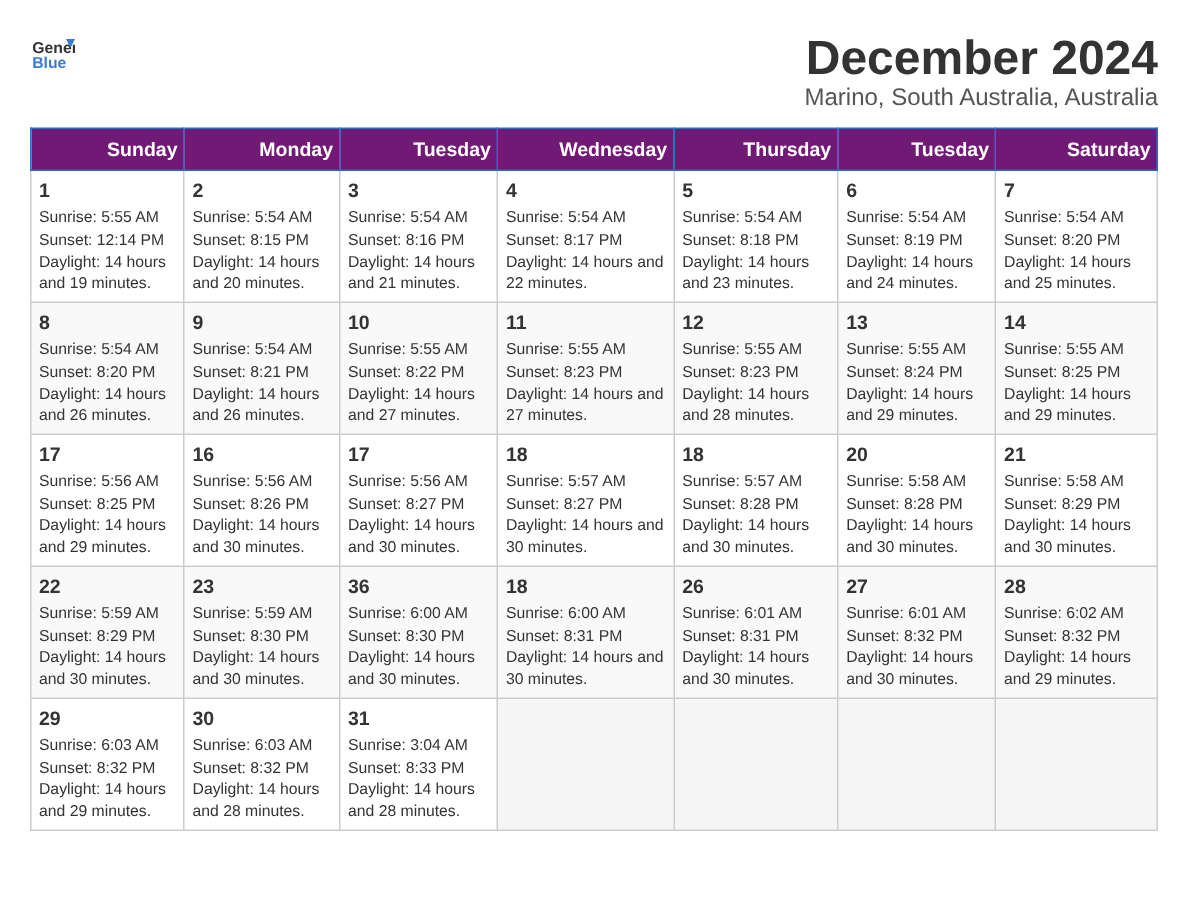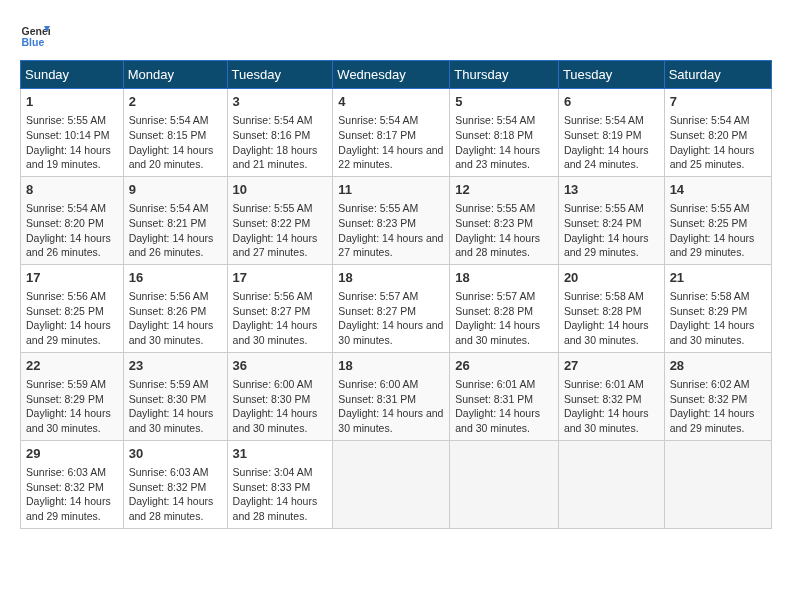--- a/index.html
+++ b/index.html
@@ -36,26 +36,26 @@
     .calendar-subtitle {
       font-size: 16px;
       color: #555;
     }
     table {
       width: 100%;
       border-collapse: collapse;
       font-size: 11px;
     }
     thead tr th {
-      background-color: #0c4a6e;
+      background-color: #701a75;
       color: #fff;
       padding: 6px 4px;
-      text-align: left;
+      text-align: right;
       font-size: 13px;
-      font-weight: normal;
+      font-weight: bold;
       border: 1px solid #2a6bc5;
     }
     tbody tr td {
       border: 1px solid #ccc;
       vertical-align: top;
       padding: 4px 5px;
       min-height: 70px;
       height: 75px;
       background: #fff;
       color: #333;
@@ -79,39 +79,43 @@
 <body>
 
 <div class="header-area">
   <div class="logo">
     <svg class="logo-icon" viewBox="0 0 40 40">
       <text x="2" y="20" font-size="14" font-weight="bold" fill="#333">General</text>
       <text x="2" y="34" font-size="14" font-weight="bold" fill="#3a7bd5">Blue</text>
       <polygon points="32,8 40,8 36,16" fill="#3a7bd5"></polygon>
     </svg>
   </div>
+  <div class="title-area">
+    <div class="calendar-title">December 2024</div>
+    <div class="calendar-subtitle">Marino, South Australia, Australia</div>
+  </div>
 </div>
 
 <table>
   <thead>
     <tr id="header-row">
         <th>Sunday</th>
         <th>Monday</th>
         <th>Tuesday</th>
         <th>Wednesday</th>
         <th>Thursday</th>
         <th>Tuesday</th>
         <th>Saturday</th>
       </tr>
   </thead>
   <tbody id="calendar-body">
       <tr>
-        <td><span class="day-num">1</span><span>Sunrise: 5:55 AM</span><br><span>Sunset: 10:14 PM</span><br><span>Daylight: 14 hours and 19 minutes.</span></td>
+        <td><span class="day-num">1</span><span>Sunrise: 5:55 AM</span><br><span>Sunset: 12:14 PM</span><br><span>Daylight: 14 hours and 19 minutes.</span></td>
         <td><span class="day-num">2</span><span>Sunrise: 5:54 AM</span><br><span>Sunset: 8:15 PM</span><br><span>Daylight: 14 hours and 20 minutes.</span></td>
-        <td><span class="day-num">3</span><span>Sunrise: 5:54 AM</span><br><span>Sunset: 8:16 PM</span><br><span>Daylight: 18 hours and 21 minutes.</span></td>
+        <td><span class="day-num">3</span><span>Sunrise: 5:54 AM</span><br><span>Sunset: 8:16 PM</span><br><span>Daylight: 14 hours and 21 minutes.</span></td>
         <td><span class="day-num">4</span><span>Sunrise: 5:54 AM</span><br><span>Sunset: 8:17 PM</span><br><span>Daylight: 14 hours and 22 minutes.</span></td>
         <td><span class="day-num">5</span><span>Sunrise: 5:54 AM</span><br><span>Sunset: 8:18 PM</span><br><span>Daylight: 14 hours and 23 minutes.</span></td>
         <td><span class="day-num">6</span><span>Sunrise: 5:54 AM</span><br><span>Sunset: 8:19 PM</span><br><span>Daylight: 14 hours and 24 minutes.</span></td>
         <td><span class="day-num">7</span><span>Sunrise: 5:54 AM</span><br><span>Sunset: 8:20 PM</span><br><span>Daylight: 14 hours and 25 minutes.</span></td>
       </tr>
       <tr>
         <td><span class="day-num">8</span><span>Sunrise: 5:54 AM</span><br><span>Sunset: 8:20 PM</span><br><span>Daylight: 14 hours and 26 minutes.</span></td>
         <td><span class="day-num">9</span><span>Sunrise: 5:54 AM</span><br><span>Sunset: 8:21 PM</span><br><span>Daylight: 14 hours and 26 minutes.</span></td>
         <td><span class="day-num">10</span><span>Sunrise: 5:55 AM</span><br><span>Sunset: 8:22 PM</span><br><span>Daylight: 14 hours and 27 minutes.</span></td>
         <td><span class="day-num">11</span><span>Sunrise: 5:55 AM</span><br><span>Sunset: 8:23 PM</span><br><span>Daylight: 14 hours and 27 minutes.</span></td>

